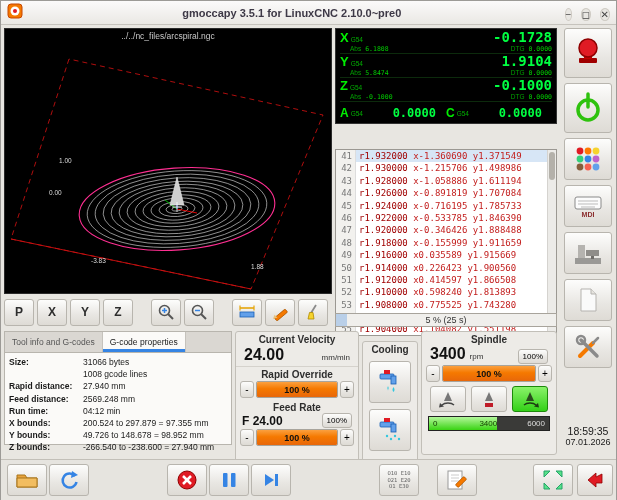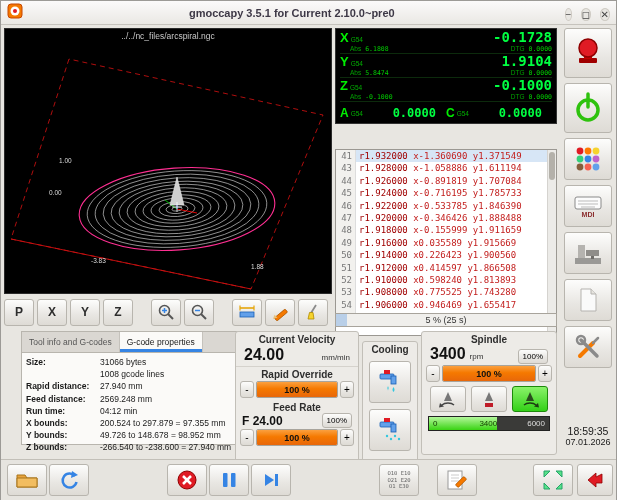--- a/index.html
+++ b/index.html
@@ -52,21 +52,21 @@
   .gtext { padding-left:3px; }
   .tk-r { color:#a00000; } .tk-x { color:#c3201f; } .tk-y { color:#c3201f; }
   .gscroll { position:absolute; right:0; top:0; bottom:0; width:9px; background:#ecebe8; border-left:1px solid #d5d3cf; }
   .gthumb { position:absolute; left:1px; right:1px; top:2px; height:28px; background:#b4b1aa; border-radius:4px; }
 
   .progress { position:absolute; left:334px; top:312px; width:222px; height:14px; background:#f0efec; border:1px solid #a8a49c; }
   .pfill { position:absolute; left:0; top:0; bottom:0; background:#b9cfe8; }
   .ptext { position:absolute; inset:0; text-align:center; font-size:9px; line-height:12px; color:#333; }
 
   
-  .infopanel { position:absolute; left:20px; top:330px; width:228px; height:114px; background:#fbfaf8; border:1px solid #b8b5ae; }
+  .infopanel { position:absolute; left:3px; top:330px; width:228px; height:114px; background:#fbfaf8; border:1px solid #b8b5ae; }
   .tabs { display:flex; height:21px; background:#dad7d2; border-bottom:1px solid #b8b5ae; }
   .tab { font-size:8.5px; color:#555; padding:0 7px; line-height:20px; border-right:1px solid #c5c2bc; }
   .tab.active { background:#fbfaf8; color:#1a1a1a; box-shadow:inset 0 -3px 0 #3584e4; }
   .props { padding:3px 4px; }
   .prow { display:flex; font-size:8.5px; line-height:12.2px; color:#1a1a1a; white-space:nowrap; }
   .plabel { width:74px; flex:none; font-weight:bold; }
 
   
   .frame { position:absolute; top:330px; background:#edebe7; border:1px solid #c2bfb8; border-radius:3px; }
   .ftitle { font-weight:bold; font-size:10px; text-align:center; color:#2e2e2e; margin-top:2px; }
@@ -120,21 +120,21 @@
 <div id="app">
 
   <div class="titlebar">
     <span>
       <svg width="16" height="16">
           <rect x="1" y="1" width="14" height="14" rx="3" fill="#f57900" stroke="#c64600"></rect>
           <circle cx="8" cy="8" r="4.5" fill="#fff"></circle>
           <circle cx="8" cy="8" r="2" fill="#e01b24"></circle>
         </svg>
     </span>
-    <span class="title">gmoccapy 3.5.1 for Current 2.10.0~pre0</span>
+    <span class="title">gmoccapy 3.5.1 for LinuxCNC 2.10.0~pre0</span>
     <span>
       <span class="winbtn">−</span>
       <span class="winbtn">◻</span>
       <span class="winbtn">✕</span>
     </span>
   </div>
 
   <div class="preview">
     <div class="filepath">../../nc_files/arcspiral.ngc</div>
     <svg width="326" height="264" viewBox="0 0 326 264">
@@ -274,20 +274,24 @@
     </div>
   </div>
 
   <div class="gcode">
     <div class="grows">
       <div class="gline">
           <span class="gnum">41</span>
           <span class="gtext"><span class="tk-r">r1.932000</span> <span class="tk-x">x-1.360690</span> <span class="tk-y">y1.371549</span></span>
         </div>
         <div class="gline">
+          <span class="gnum">42</span>
+          <span class="gtext"><span class="tk-r">r1.930000</span> <span class="tk-x">x-1.215706</span> <span class="tk-y">y1.498986</span></span>
+        </div>
+        <div class="gline">
           <span class="gnum">43</span>
           <span class="gtext"><span class="tk-r">r1.928000</span> <span class="tk-x">x-1.058886</span> <span class="tk-y">y1.611194</span></span>
         </div>
         <div class="gline">
           <span class="gnum">44</span>
           <span class="gtext"><span class="tk-r">r1.926000</span> <span class="tk-x">x-0.891819</span> <span class="tk-y">y1.707084</span></span>
         </div>
         <div class="gline">
           <span class="gnum">45</span>
           <span class="gtext"><span class="tk-r">r1.924000</span> <span class="tk-x">x-0.716195</span> <span class="tk-y">y1.785733</span></span>

